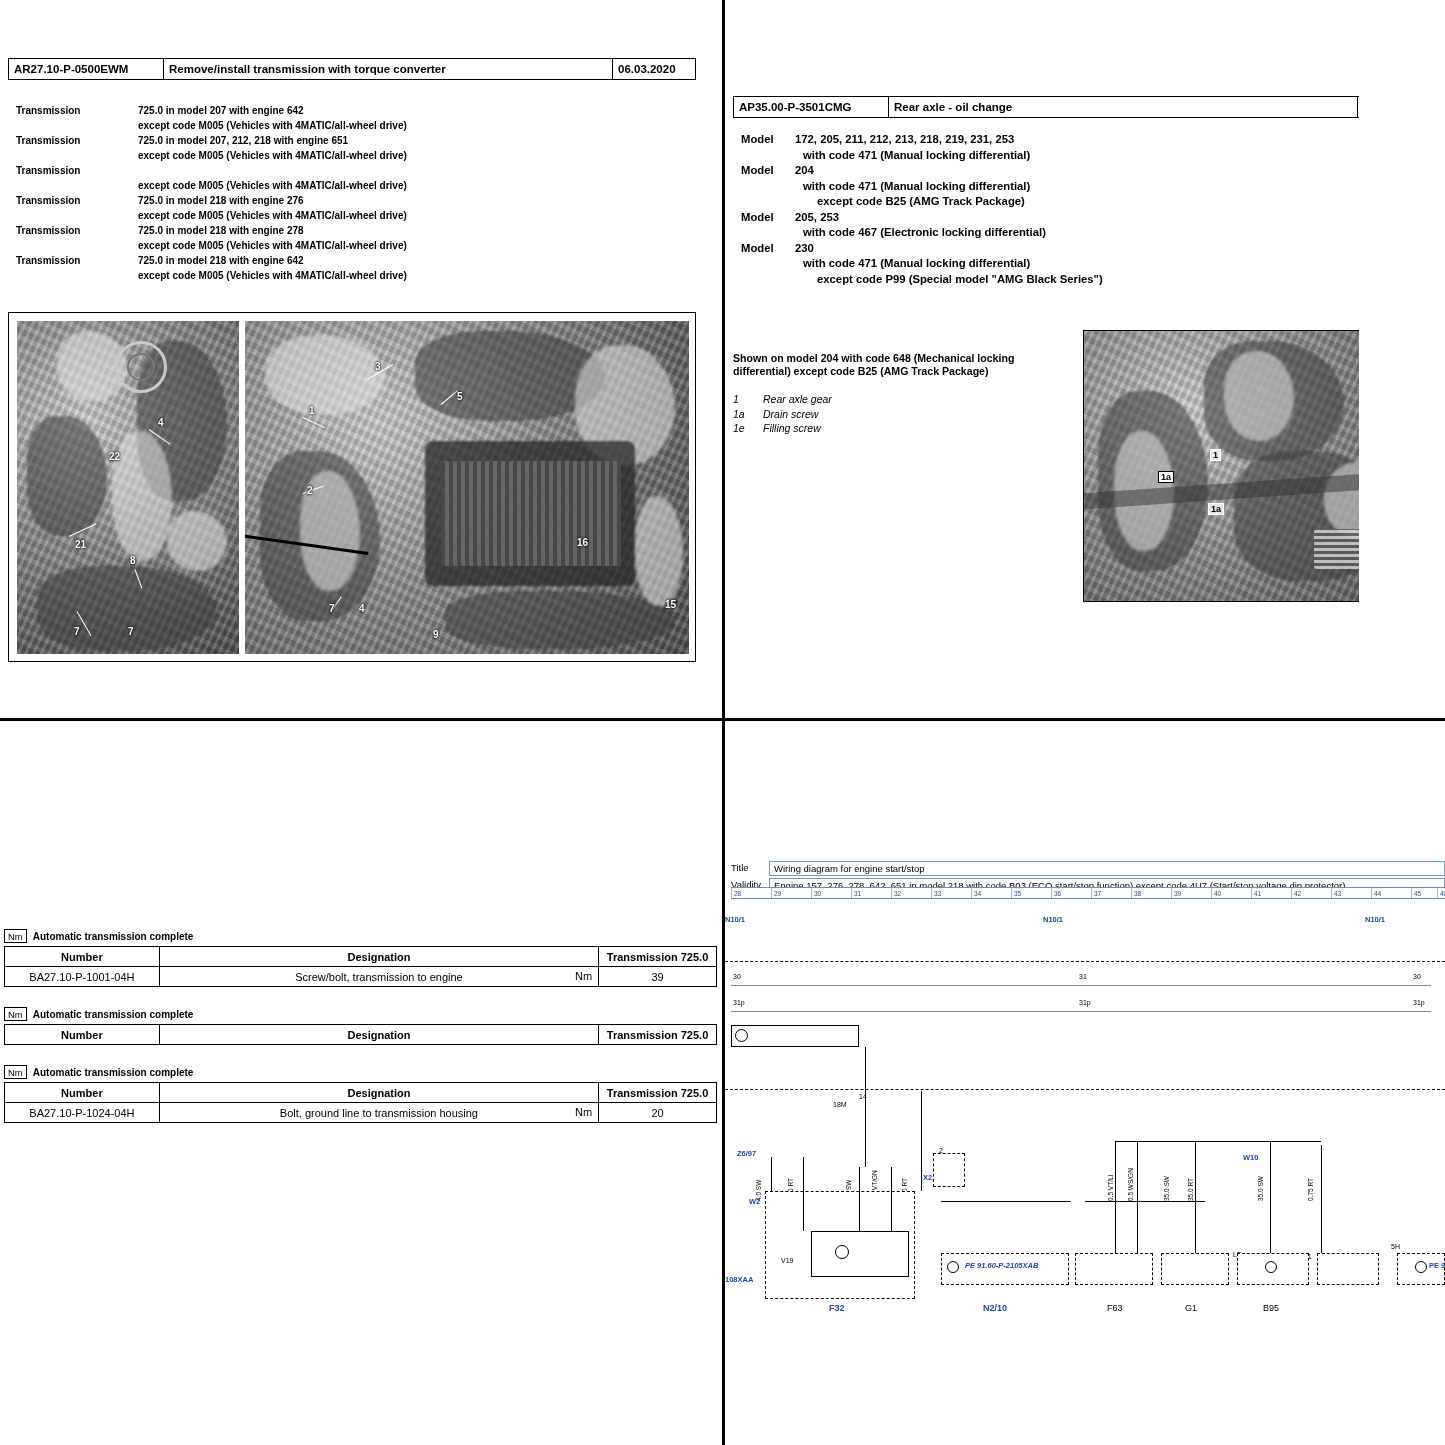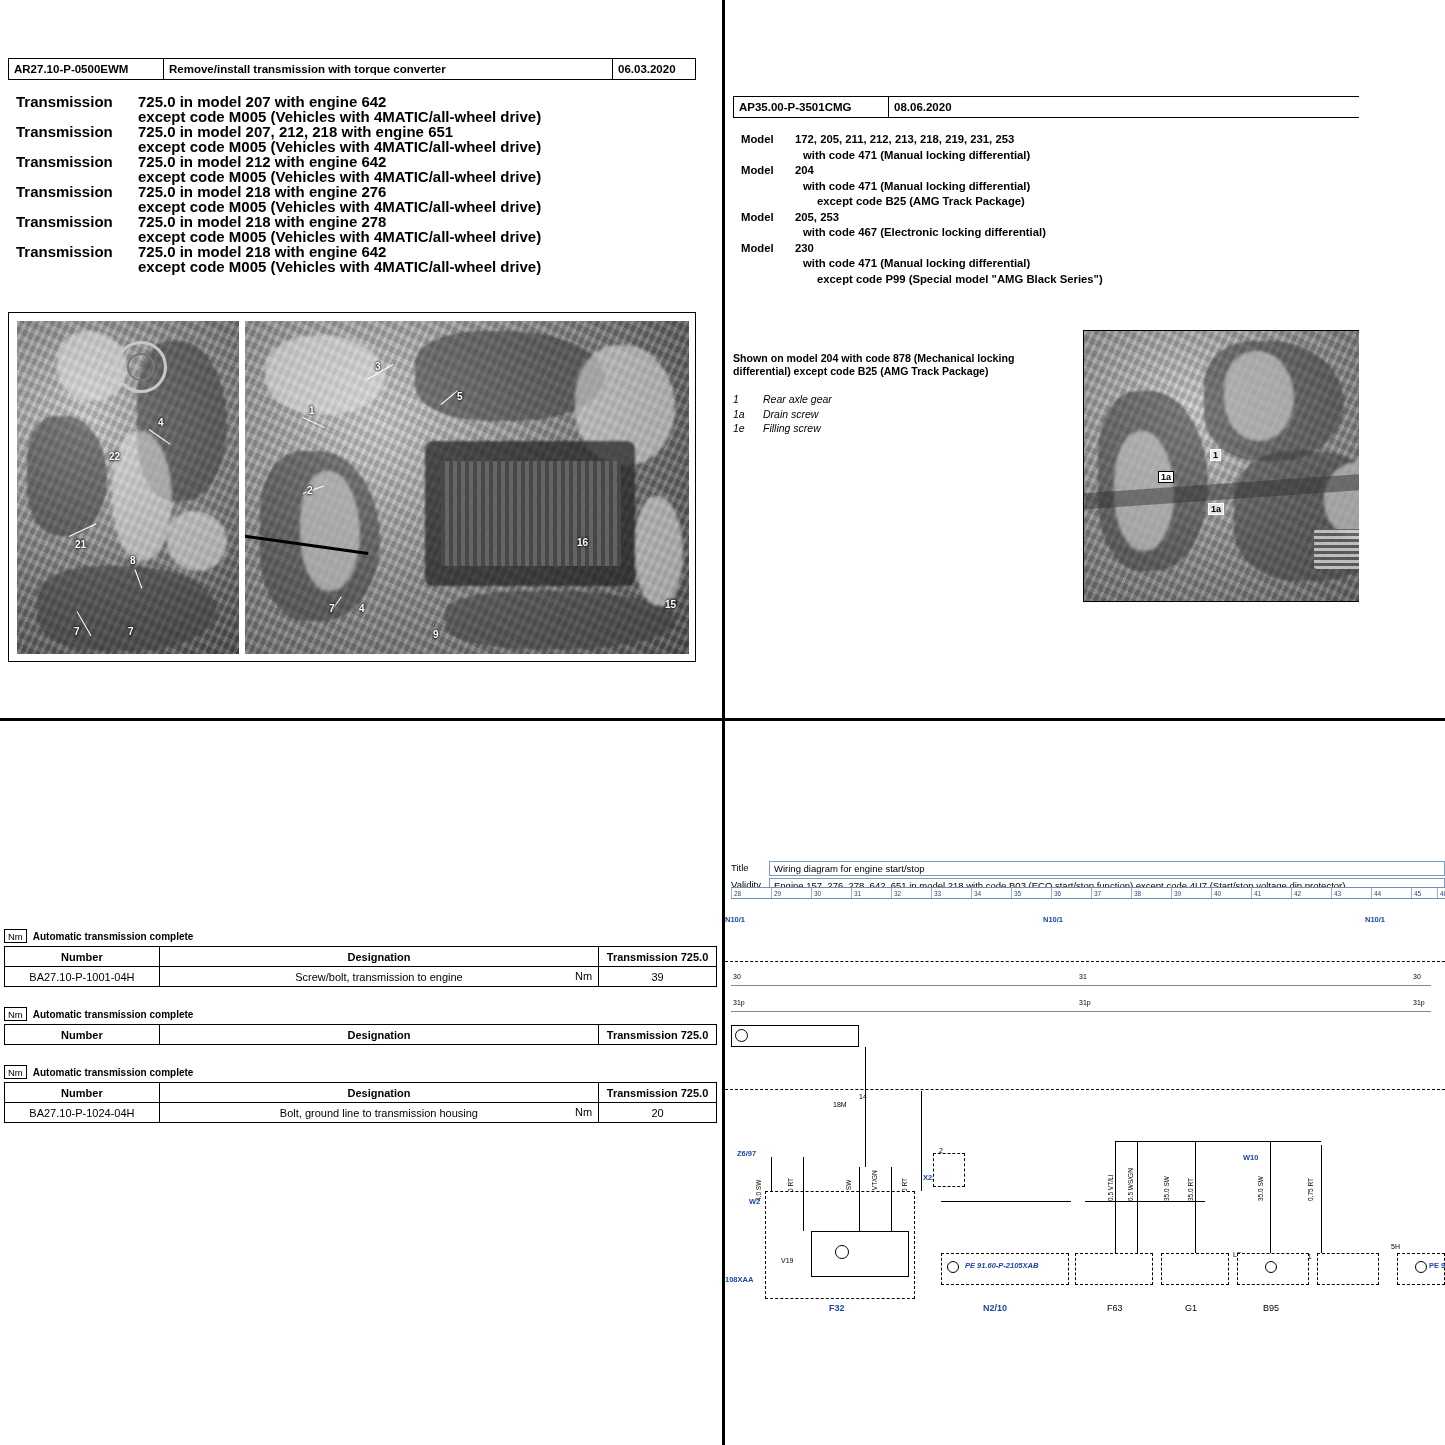--- a/index.html
+++ b/index.html
@@ -46,21 +46,21 @@
     display: flex; align-items: center;
     padding: 0 5px;
     border-right: 1px solid #000;
   }
   .dochdr > div:last-child { border-right: none; }
   .dh-id { width: 155px; }
   .dh-title { flex: 1; }
   .dh-date { width: 82px; justify-content: flex-start; }
 
   
-  .spec-block { font-size: 15px; margin-top: 14px; }
+  .spec-block { font-size: 10px; margin-top: 23px; }
   .spec-row { display: flex; line-height: 15px; }
   .spec-label { width: 130px; font-weight: bold; padding-left: 8px; }
   .spec-val { flex: 1; font-weight: bold; }
   .spec-sub { padding-left: 130px; font-weight: bold; line-height: 15px; }
 
   
   .plate {
     border: 1px solid #000;
     background: #fff;
     position: relative;
@@ -260,21 +260,20 @@
             <div class="spec-val">725.0 in model 207 with engine 642</div>
           </div>
         <div class="spec-sub">except code M005 (Vehicles with 4MATIC/all-wheel drive)</div>
         <div class="spec-row">
             <div class="spec-label">Transmission</div>
             <div class="spec-val">725.0 in model 207, 212, 218 with engine 651</div>
           </div>
         <div class="spec-sub">except code M005 (Vehicles with 4MATIC/all-wheel drive)</div>
         <div class="spec-row">
             <div class="spec-label">Transmission</div>
-            <div class="spec-val">725.0 in model 212 with engine 642</div>
           </div>
         <div class="spec-sub">except code M005 (Vehicles with 4MATIC/all-wheel drive)</div>
         <div class="spec-row">
             <div class="spec-label">Transmission</div>
             <div class="spec-val">725.0 in model 218 with engine 276</div>
           </div>
         <div class="spec-sub">except code M005 (Vehicles with 4MATIC/all-wheel drive)</div>
         <div class="spec-row">
             <div class="spec-label">Transmission</div>
             <div class="spec-val">725.0 in model 218 with engine 278</div>
@@ -342,20 +341,21 @@
         <div class="callout" style="left:188px;top:308px;">9</div>
         <div class="callout" style="left:420px;top:278px;">15</div>
       </div>
     </div>
   </div>
 
   <div class="quad" id="q-tr">
     <div style="position:absolute;left:8px;top:96px;width:708px;">
       <div class="dochdr">
         <div class="dh-id">AP35.00-P-3501CMG</div>
+        <div class="dh-title">Rear axle - oil change</div>
         <div class="dh-date">08.06.2020</div>
       </div>
 
       <div class="tr-spec">
         <div class="tr-row">
             <div class="tr-label">Model</div>
             <div class="tr-val">172, 205, 211, 212, 213, 218, 219, 231, 253</div>
           </div>
         <div class="tr-sub">with code 471 (Manual locking differential)</div>
         <div class="tr-row">
@@ -372,21 +372,21 @@
         <div class="tr-row">
             <div class="tr-label">Model</div>
             <div class="tr-val">230</div>
           </div>
         <div class="tr-sub">with code 471 (Manual locking differential)</div>
         <div class="tr-sub2">except code P99 (Special model "AMG Black Series")</div>
       </div>
     </div>
 
     <div style="position:absolute;left:8px;top:352px;width:340px;">
-      <div class="shown-note">Shown on model 204 with code 878 (Mechanical locking</div>
+      <div class="shown-note">Shown on model 204 with code 648 (Mechanical locking</div>
       <div class="shown-note" style="margin-bottom:14px;">differential) except code B25 (AMG Track Package)</div>
       <div class="legend">
         <div class="lrow">
             <div class="lnum">1</div>
             <div>Rear axle gear</div>
           </div>
         <div class="lrow">
             <div class="lnum">1a</div>
             <div>Drain screw</div>
           </div>

